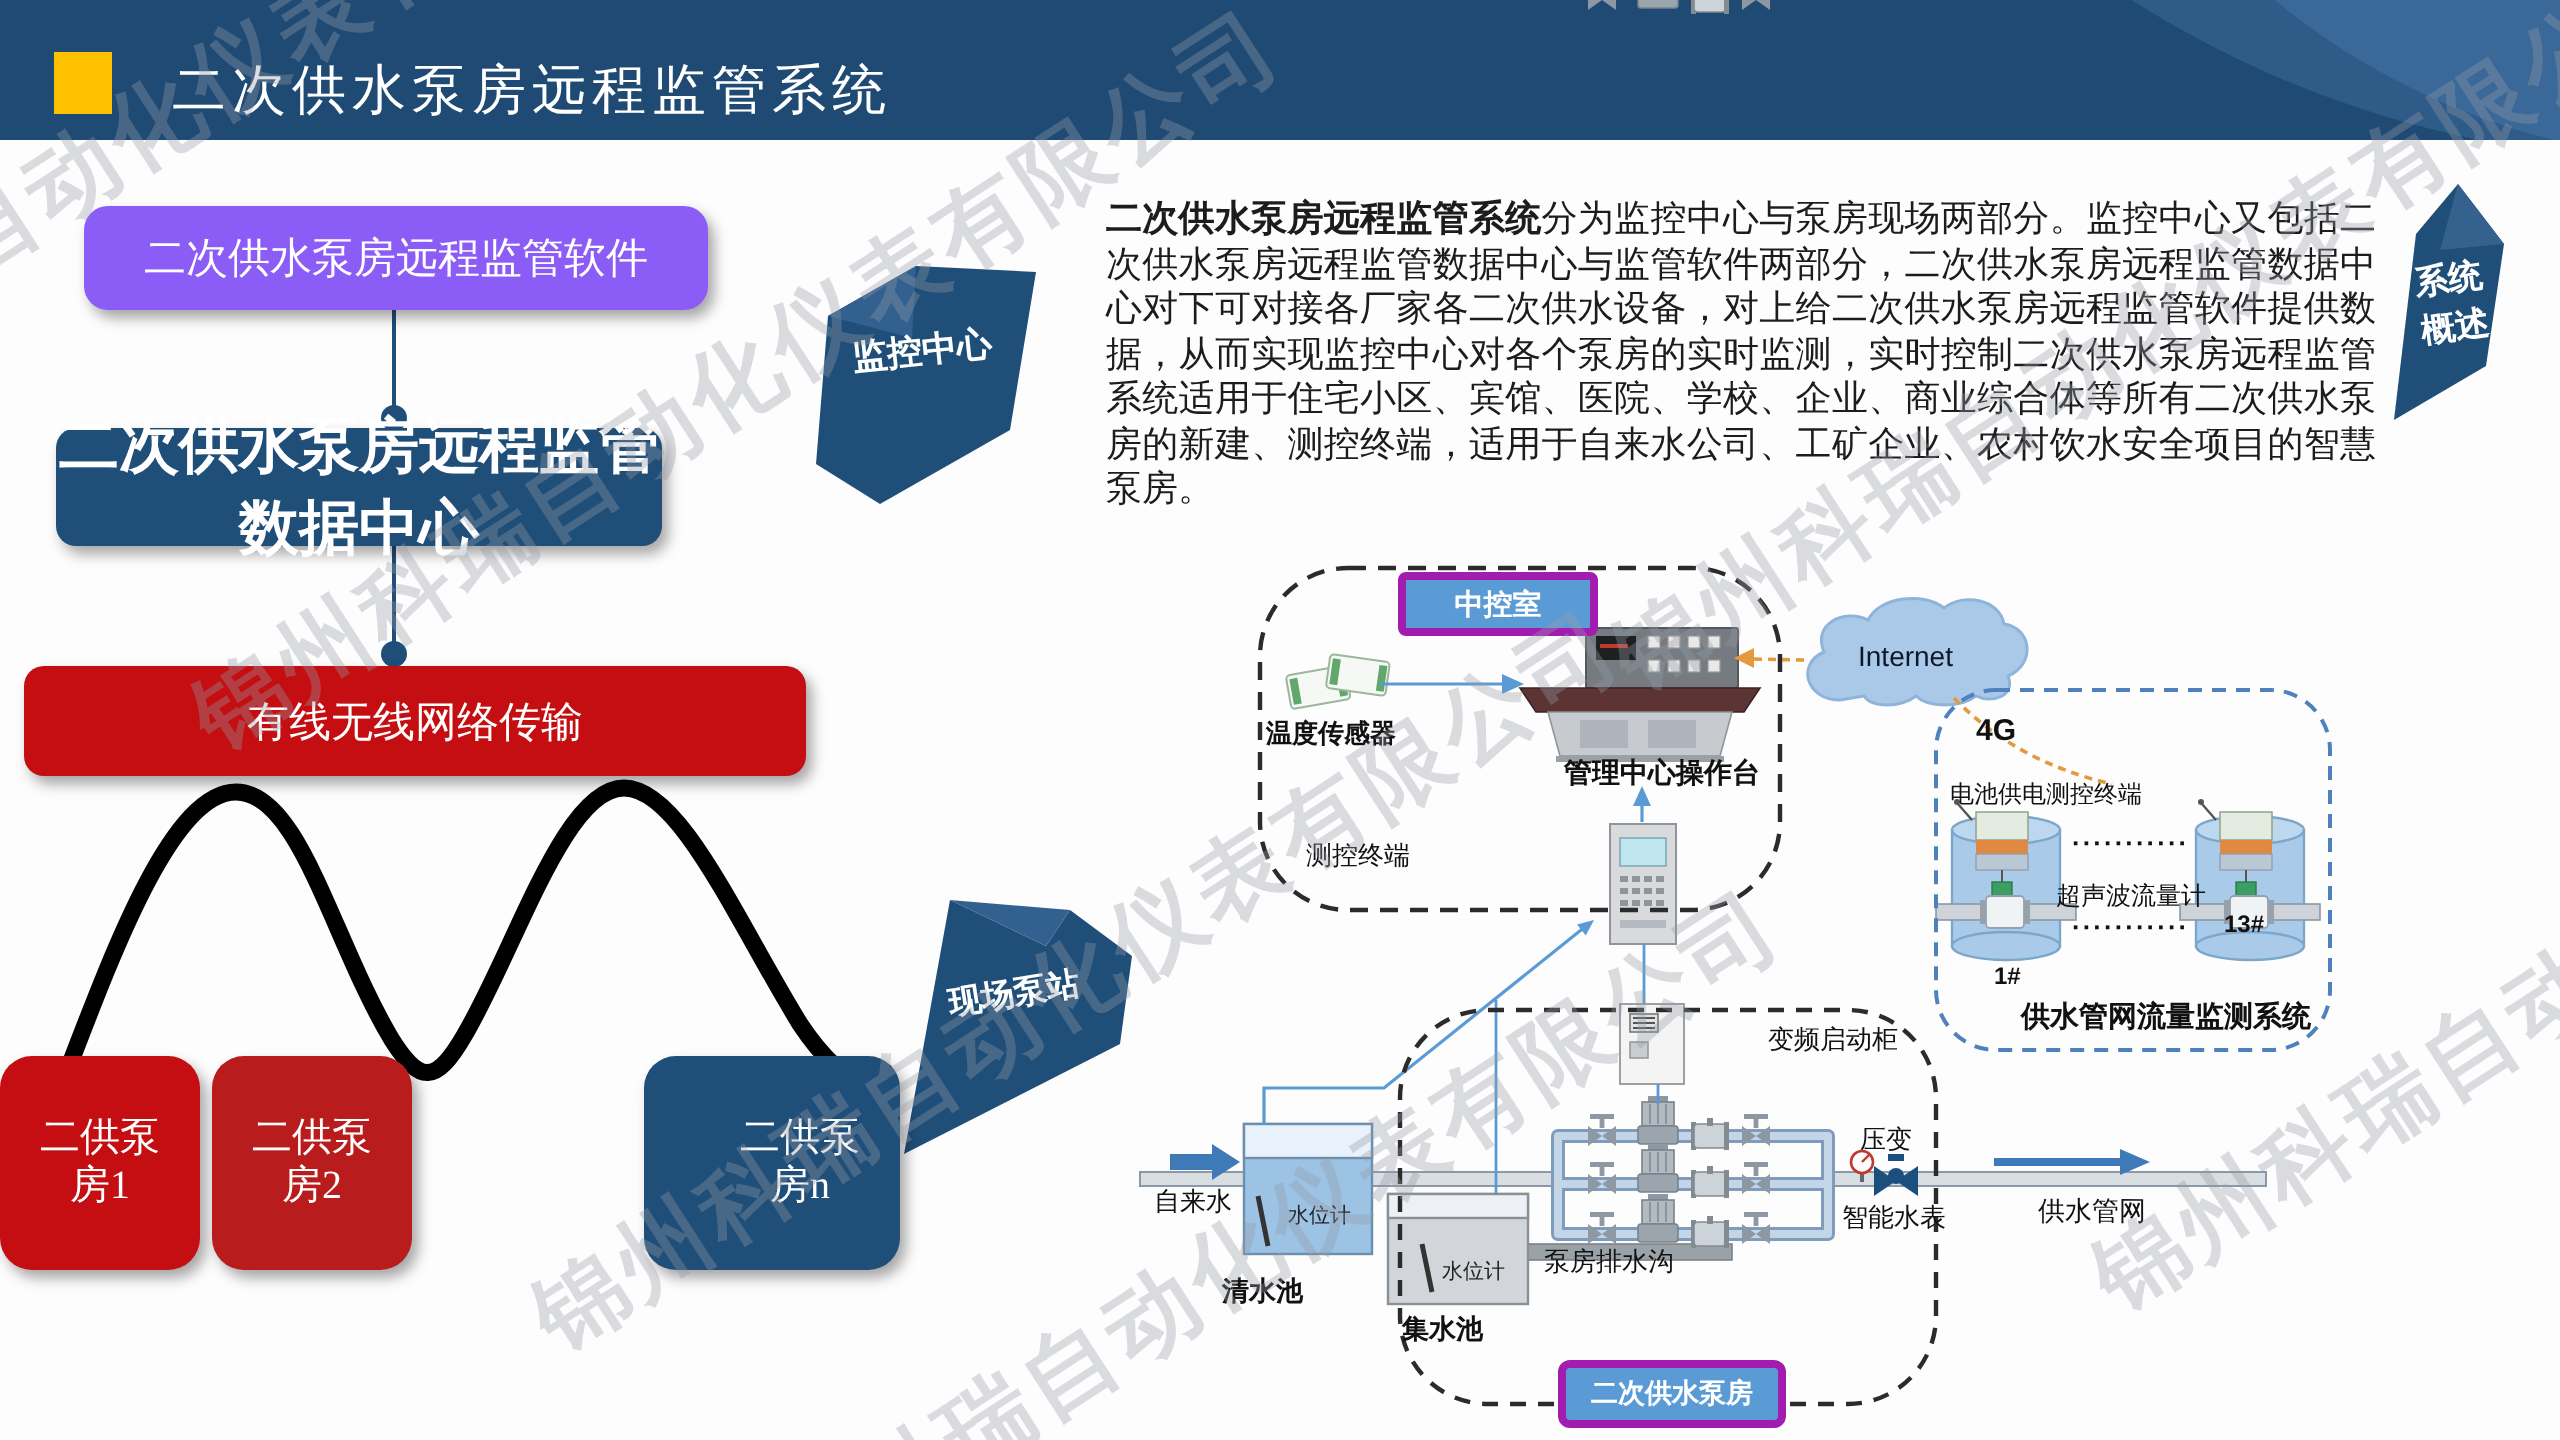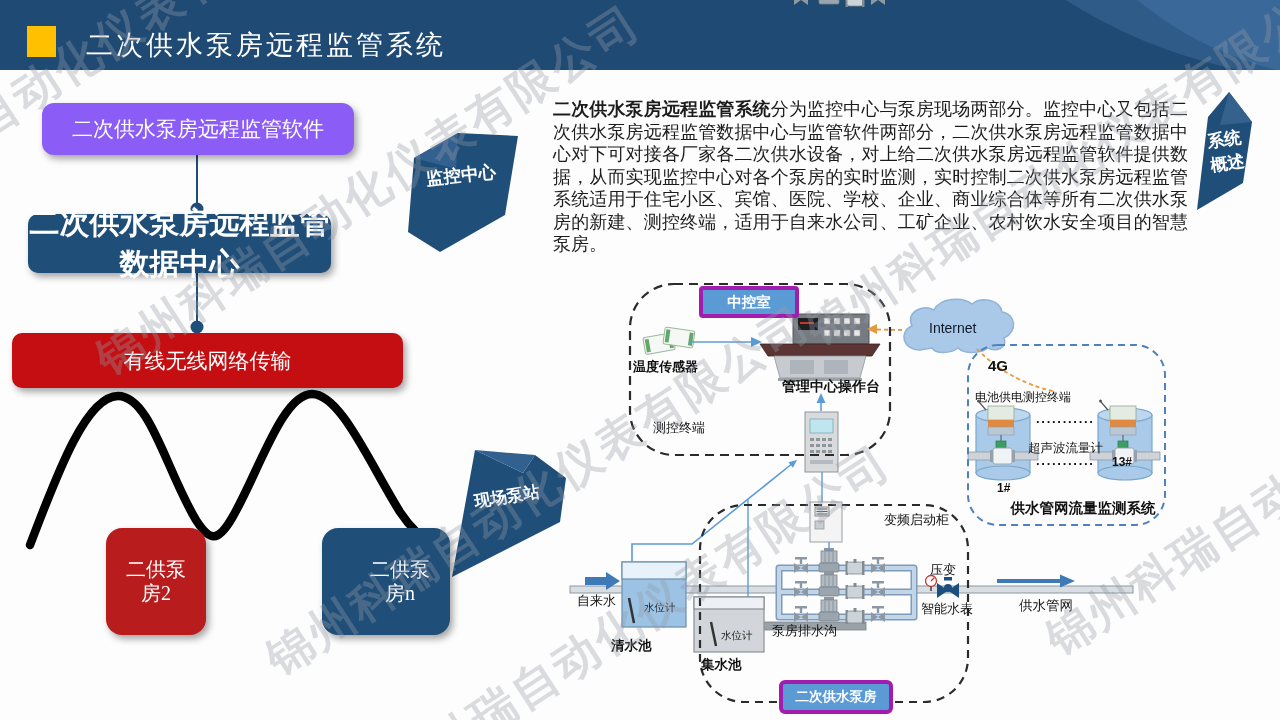--- a/index.html
+++ b/index.html
@@ -252,20 +252,23 @@
 
     <rect x="630" y="284" width="260" height="171" rx="44" fill="none" stroke="#2b2b2b" stroke-width="2.2" stroke-dasharray="9 6"></rect>
     <rect x="700" y="505" width="268" height="197" rx="44" fill="none" stroke="#2b2b2b" stroke-width="2.2" stroke-dasharray="8 6"></rect>
     <rect x="968" y="345" width="197" height="180" rx="30" fill="none" stroke="#4f81bd" stroke-width="2" stroke-dasharray="7 5"></rect>
   </svg>
 
   <div class="box bx-soft serif">二次供水泵房远程监管软件</div>
   <div class="box bx-data">二次供水泵房远程监管数据中心</div>
   <div class="box bx-net serif">有线无线网络传输</div>
 
+  <div class="box pump serif" style="left:0;background:#c40e11;">
+    <span>二供泵房1</span>
+    </div>
   <div class="box pump serif" style="left:106px;background:#b91c1c;">
     <span>二供泵房2</span>
     </div>
   <div class="box pump serif" style="left:322px;background:#1f4e79;padding-left:28px;">
     <span>二供泵房n</span>
     </div>
 
   <div class="arrtxt" style="left:413px;top:163px;width:96px;font-size:17.5px;transform:rotate(-6deg);">监控中心</div>
   <div class="arrtxt" style="left:455px;top:486px;width:104px;font-size:16.5px;transform:rotate(-9deg);">现场泵站</div>
   <div class="arrtxt" style="left:1198px;top:128px;width:56px;font-size:17px;line-height:24px;transform:rotate(-8deg);">

